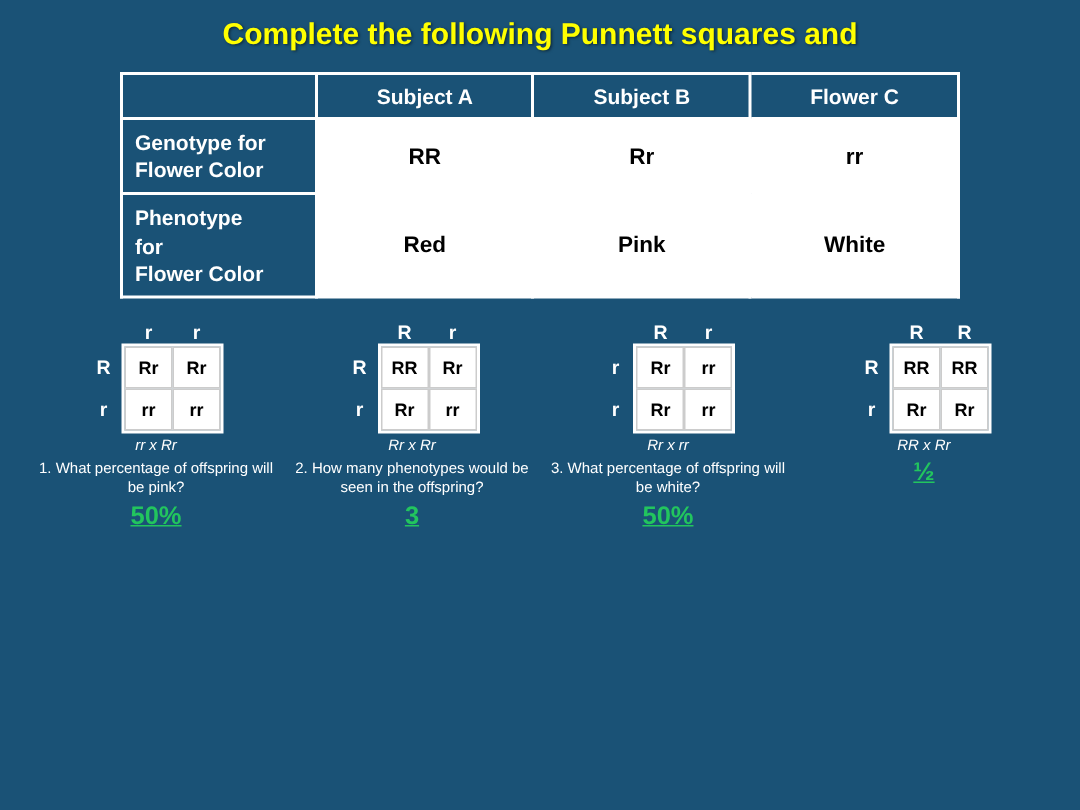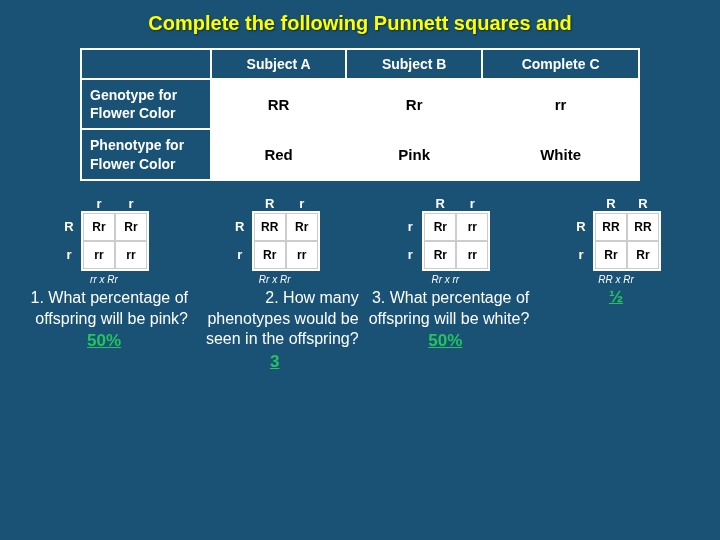--- a/index.html
+++ b/index.html
@@ -32,21 +32,21 @@
     
     .main-table {
       width: 560px;
       margin: 0 auto 15px auto;
       border-collapse: collapse;
       background: #1a5276;
     }
 
     .main-table th, .main-table td {
       border: 2px solid #fff;
-      padding: 6px 10px;
+      padding: 6px 28px;
       text-align: center;
       color: #fff;
       font-size: 14px;
       font-weight: bold;
     }
 
     .main-table th {
       background: #1a5276;
       font-weight: bold;
     }
@@ -103,23 +103,23 @@
     .punnett-equation {
       color: #fff;
       font-size: 10px;
       margin-top: 3px;
       text-align: left;
       font-style: italic;
     }
 
     .punnett-question {
       color: #fff;
-      font-size: 16px;
+      font-size: 10px;
       margin-top: 3px;
-      text-align: right;
+      text-align: center;
       line-height: 1.3;
       width: 100%;
     }
 
     .punnett-answer {
       color: #22c55e;
       font-size: 17px;
       font-weight: bold;
       margin-top: 2px;
       text-align: center;
@@ -139,21 +139,21 @@
   <div class="title">
     <span>Complete the following Punnett squares and</span><br>
   </div>
 
   <table class="main-table">
     <thead>
       <tr>
         <th></th>
         <th>Subject A</th>
         <th>Subject B</th>
-        <th>Complete C</th>
+        <th>Flower C</th>
       </tr>
     </thead>
     <tbody>
       <tr>
         <td class="row-label">Genotype for<br>Flower Color</td>
         <td class="data-cell">RR</td>
         <td class="data-cell">Rr</td>
         <td class="data-cell">rr</td>
       </tr>
       <tr>

